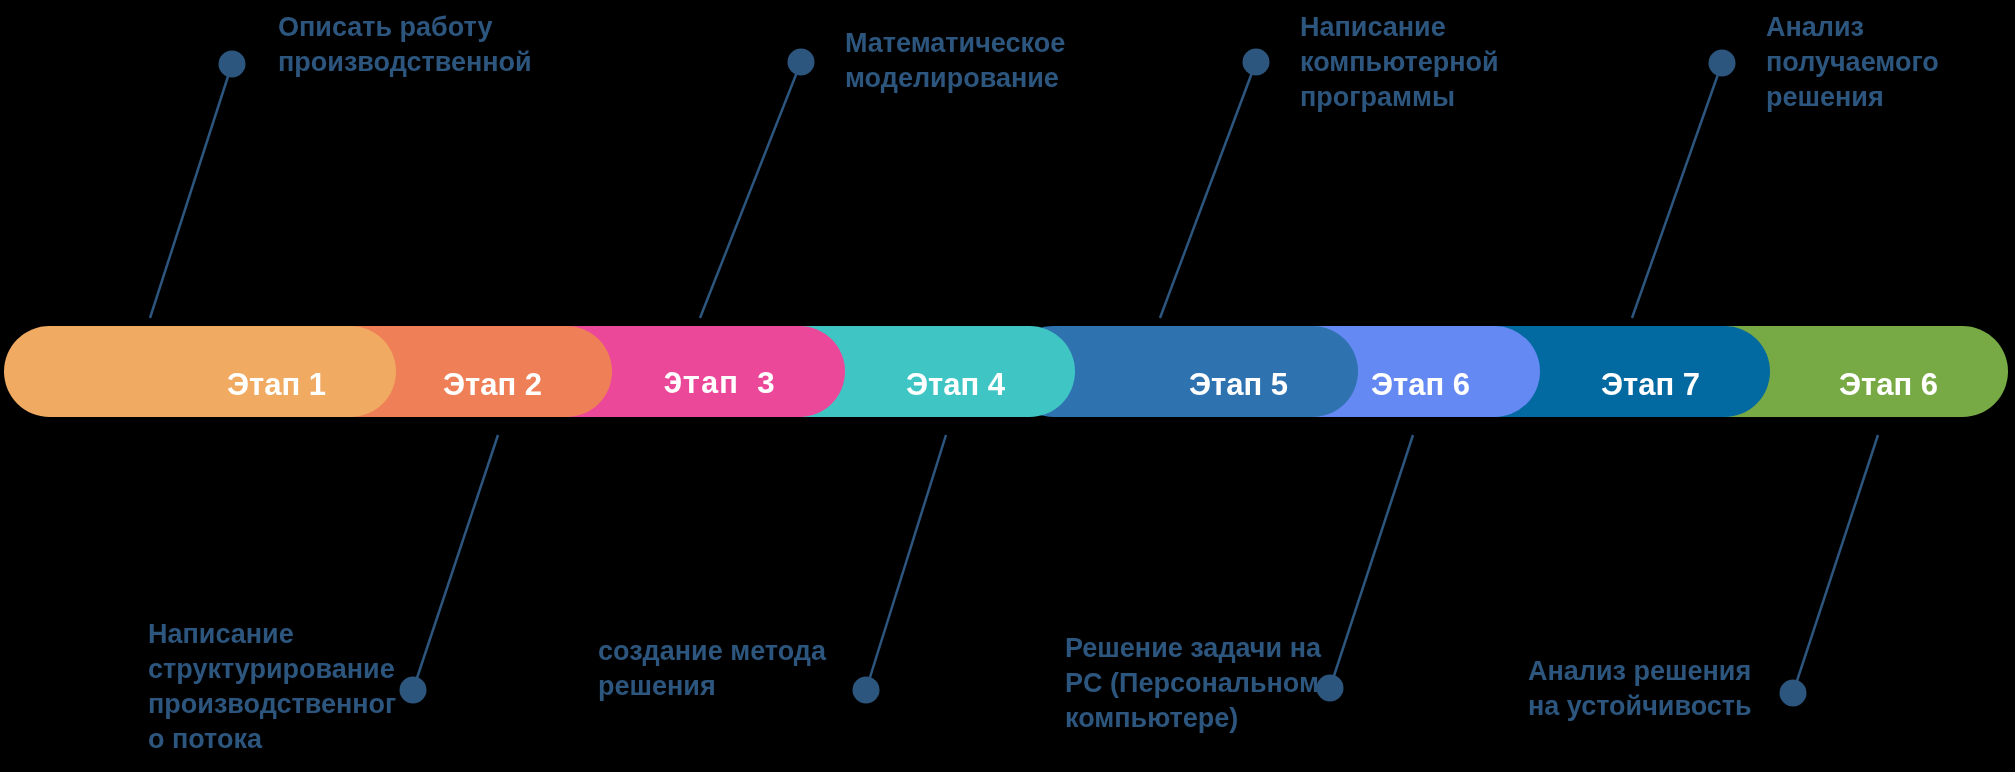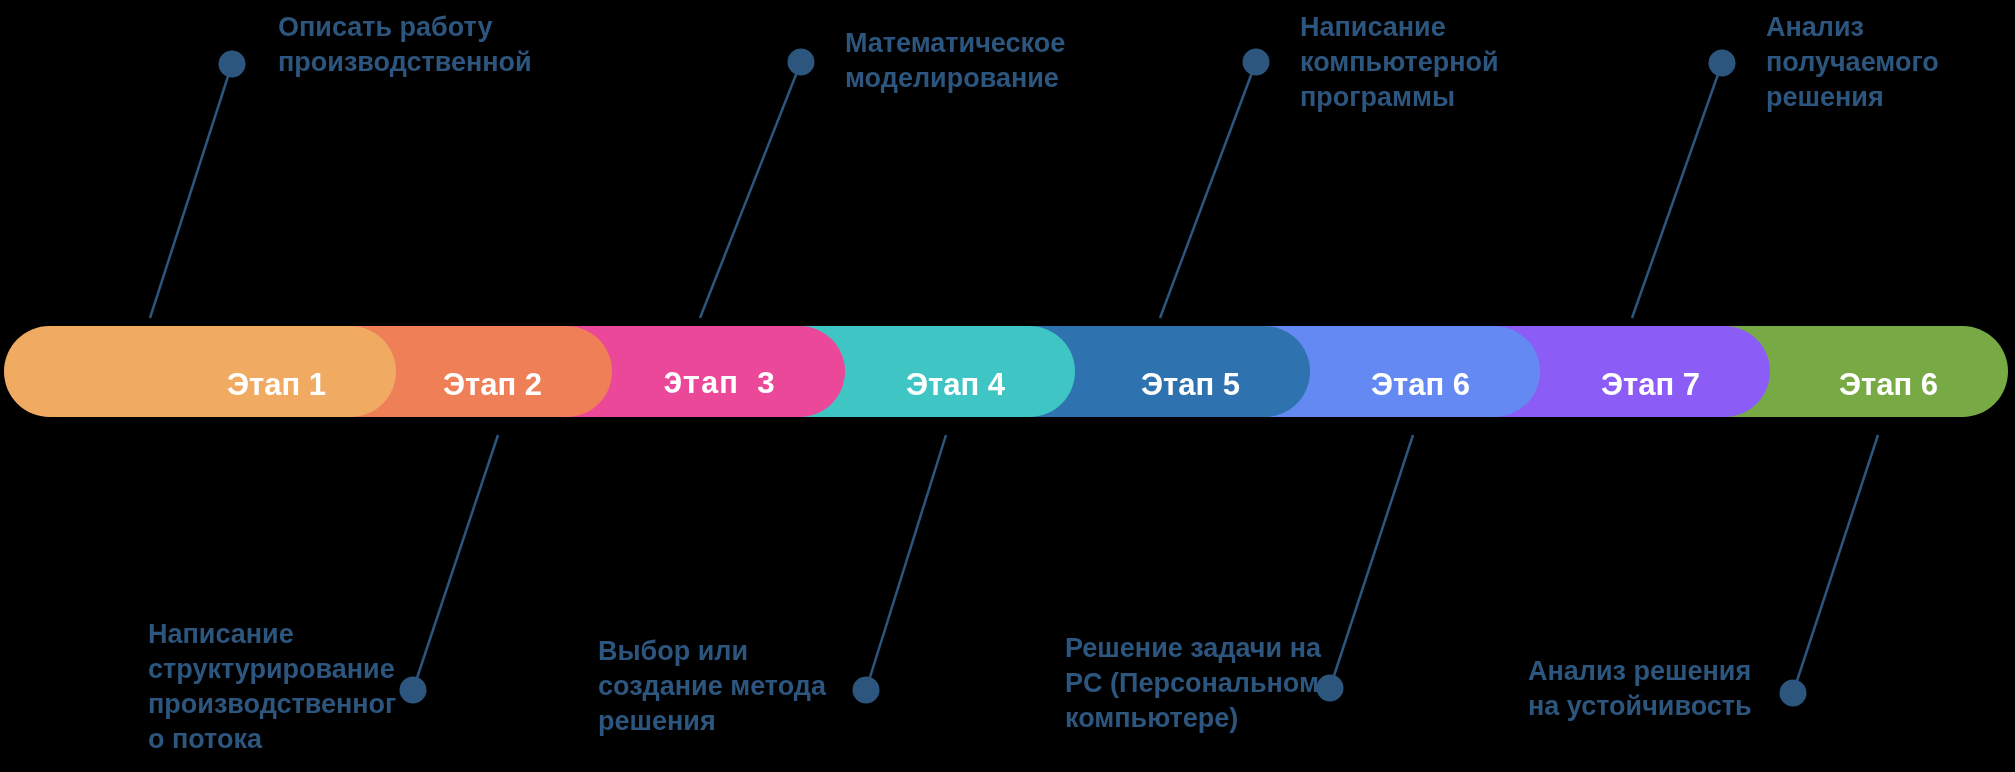--- a/index.html
+++ b/index.html
@@ -36,21 +36,21 @@
     line-height: 117px;
     color: #ffffff;
     font-weight: bold;
     font-size: 31px;
     white-space: nowrap;
   }
   .p1 { left: 4px;    width: 392px; z-index: 10; }
   .p2 { left: 281px;  width: 331px; z-index: 9; }
   .p3 { left: 497px;  width: 348px; z-index: 8; }
   .p4 { left: 730px;  width: 345px; z-index: 7; }
-  .p5 { left: 960px;  width: 350px; z-index: 6; }
+  .p5 { left: 1008px;  width: 350px; z-index: 6; }
   .p6 { left: 1195px; width: 345px; z-index: 5; }
   .p7 { left: 1425px; width: 345px; z-index: 4; }
   .p8 { left: 1655px; width: 353px; z-index: 3; }
 
   
   .callout {
     position: absolute;
     color: #2d567f;
     font-size: 27px;
     line-height: 35px;
@@ -103,21 +103,21 @@
   </div>
   <div class="pill p4" style="background-color: rgb(64, 197, 197);">
     <span class="pill-label">Этап 4</span>
   </div>
   <div class="pill p5" style="background-color: rgb(46, 115, 176);">
     <span class="pill-label">Этап 5</span>
   </div>
   <div class="pill p6" style="background-color: rgb(101, 137, 242);">
     <span class="pill-label">Этап 6</span>
   </div>
-  <div class="pill p7" style="background-color: #8b5cf6;">
+  <div class="pill p7" style="background-color: #0369a1;">
     <span class="pill-label">Этап 7</span>
   </div>
   <div class="pill p8" style="background-color: rgb(119, 170, 69);">
     <span class="pill-label">Этап 6</span>
   </div>
 
   <div class="callout ct1">
     <span>Описать работу</span>
     <span>производственной</span>
   </div>
@@ -136,21 +136,20 @@
     <span>решения</span>
   </div>
 
   <div class="callout cb1">
     <span>Написание</span>
     <span>структурирование</span>
     <span>производственног</span>
     <span>о потока</span>
   </div>
   <div class="callout cb2">
-    <span>Выбор или</span>
     <span>создание метода</span>
     <span>решения</span>
   </div>
   <div class="callout cb3">
     <span>Решение задачи на</span>
     <span>PC (Персональном</span>
     <span>компьютере)</span>
   </div>
   <div class="callout cb4">
     <span>Анализ решения</span>

